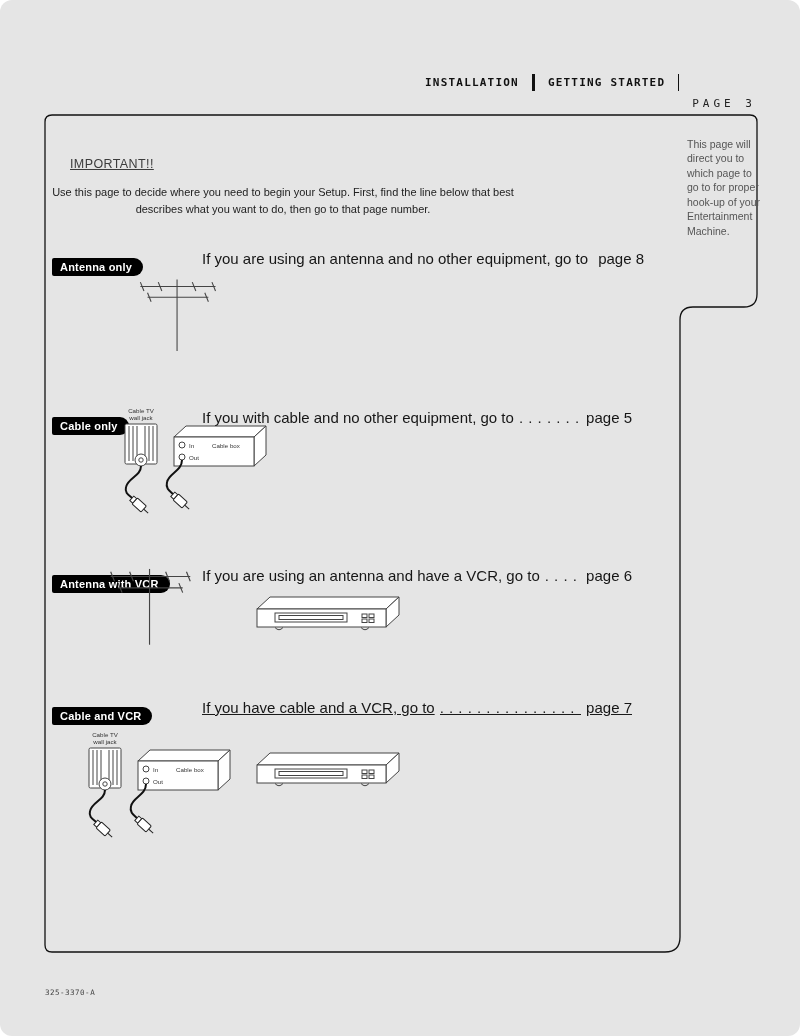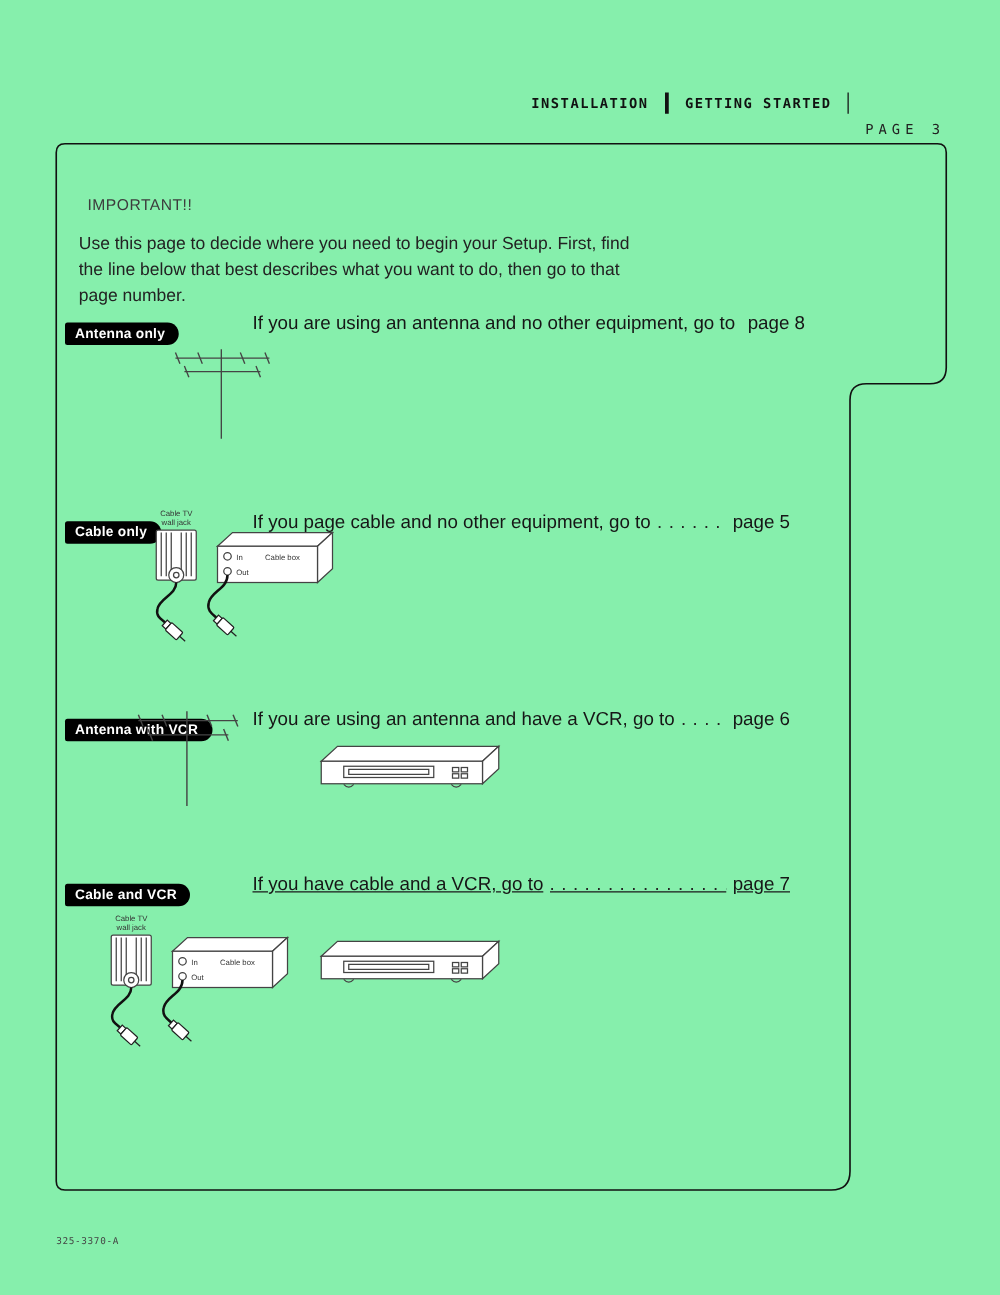--- a/index.html
+++ b/index.html
@@ -1,34 +1,34 @@
 <!DOCTYPE html>
 <html><head>
 <meta charset="utf-8">
 <style>
   html,body{margin:0;padding:0;background:#ffffff;}
-  .page{position:relative;width:800px;height:1036px;background:#86efac;
-        font-family:"Liberation Sans",sans-serif;color:#1a1a1a;overflow:hidden;}
+  .page{position:relative;width:800px;height:1036px;background:#e5e5e5;
+        font-family:"Liberation Sans",sans-serif;color:#1a1a1a;overflow:hidden;border-radius:12px;}
 
   
   .hdr{position:absolute;top:54px;right:44px;display:flex;align-items:center;gap:13px;}
   .hdr .seg{font-family:"DejaVu Sans Mono",monospace;font-weight:700;font-size:11px;
             letter-spacing:1.2px;color:#111;white-space:nowrap;}
   .hdr .pg{font-family:"DejaVu Sans Mono",monospace;font-weight:400;font-size:11px;
            letter-spacing:4px;color:#222;white-space:nowrap;margin-top:43px;}
   .hdr .div1{width:3px;height:17px;background:#111;}
   .hdr .div2{width:1px;height:17px;background:#111;}
 
   .outline{position:absolute;left:0;top:0;}
 
   .sidenote{position:absolute;left:687px;top:137px;width:74px;font-size:10.5px;
             line-height:1.38;color:#555;}
 
-  .imp{position:absolute;left:70px;top:157px;font-size:12.5px;letter-spacing:.4px;color:#3c3c3c;}
-  .intro{position:absolute;left:63px;top:184px;width:462px;font-size:14px;line-height:1.5;color:#222;}
+  .imp{position:absolute;left:70px;top:157px;font-size:12.5px;letter-spacing:.4px;color:#3c3c3c;text-decoration:underline;}
+  .intro{position:absolute;left:52px;top:184px;width:462px;font-size:11px;line-height:1.5;color:#222;text-align:center;}
 
   
   .row{position:absolute;left:52px;width:580px;display:flex;align-items:center;}
   .pillwrap{flex:0 0 118px;width:118px;}
   .pill{display:inline-block;background:#000;color:#fff;font-size:11px;font-weight:700;
         line-height:12px;padding:3px 11px 3px 8px;border-radius:2px 9px 9px 2px;
         white-space:nowrap;letter-spacing:.2px;margin-top:17px;}
   .rowtext{flex:1;display:flex;align-items:center;font-size:15px;color:#161616;min-width:0;margin-left:32px;}
   .desc{white-space:nowrap;}
   .dots{flex:1;overflow:hidden;white-space:nowrap;margin:0 5px;color:#222;letter-spacing:.5px;}
@@ -50,20 +50,21 @@
     <span class="div1"></span>
     <span class="seg">GETTING STARTED</span>
     <span class="div2"></span>
     <span class="pg">PAGE 3</span>
   </div>
 
   <svg class="outline" width="800" height="1036" viewBox="0 0 800 1036">
     <path d="M 45 122 Q 45 115 52 115 L 750 115 Q 757 115 757 122 L 757 294 Q 757 307 744 307 L 693 307 Q 680 307 680 320 L 680 937 Q 680 952 665 952 L 52 952 Q 45 952 45 945 Z" fill="none" stroke="#111" stroke-width="1.3"></path>
   </svg>
 
+  <div class="sidenote">This page will direct you to which page to go to for proper hook-up of your Entertainment Machine.</div>
 
   <div class="imp">IMPORTANT!!</div>
   <div class="intro">Use this page to decide where you need to begin your Setup. First, find the line below that best describes what you want to do, then go to that page number.</div>
 
   <div class="row" style="top:241px;">
     <span class="pillwrap"><span class="pill">Antenna only</span></span>
     <span class="rowtext">
       <span class="desc">If you are using an antenna and no other equipment, go to</span>
       <span class="dots">. . . . . . . . . . . . . . . . . . . . . . . . . . . . . . . . . . . . . . . . . . . . . . . . . . . . . . . . . . . .</span>
       <span class="pref">page 8</span>
@@ -80,21 +81,21 @@
       <line x1="64" y1="11" x2="68" y2="21"></line>
       <line x1="86" y1="11" x2="90" y2="21"></line>
       <line x1="14" y1="23" x2="18" y2="33"></line>
       <line x1="78" y1="23" x2="82" y2="33"></line>
     </g>
   </svg>
 
   <div class="row" style="top:400px;">
     <span class="pillwrap"><span class="pill">Cable only</span></span>
     <span class="rowtext">
-      <span class="desc">If you page cable and no other equipment, go to</span>
+      <span class="desc">If you with cable and no other equipment, go to</span>
       <span class="dots">. . . . . . . . . . . . . . . . . . . . . . . . . . . . . . . . . . . . . . . . . . . . . . . . . . . . . . . . . . . .</span>
       <span class="pref">page 5</span>
     </span>
   </div>
 
   <svg class="fig" style="left:108px;top:404px;" width="165" height="115" viewBox="0 0 165 115">
     <text x="33" y="9" font-size="6.2" text-anchor="middle">Cable TV</text>
     <text x="33" y="16" font-size="6.2" text-anchor="middle">wall jack</text>
     <g stroke="#444" stroke-width="1" fill="#fff">
       <rect x="17" y="20" width="32" height="40" rx="1.5"></rect>

